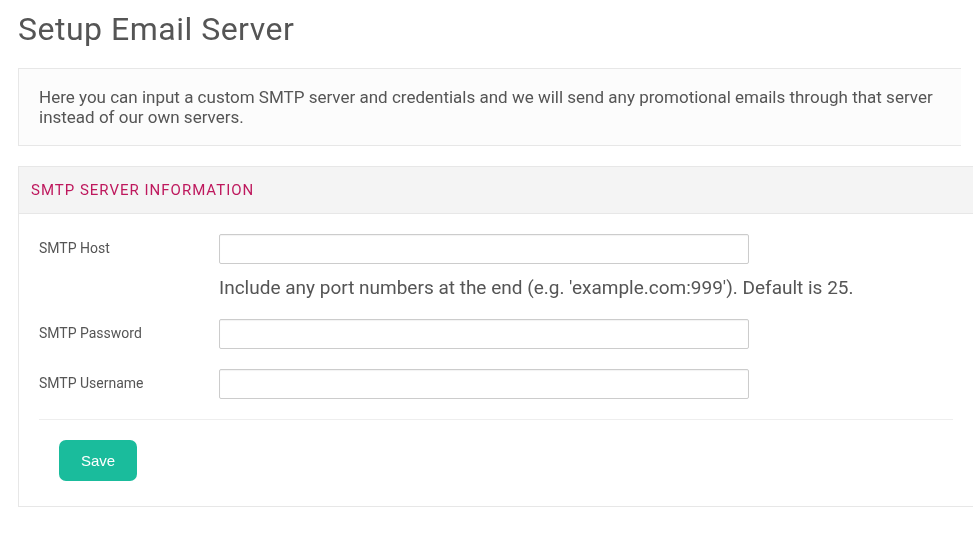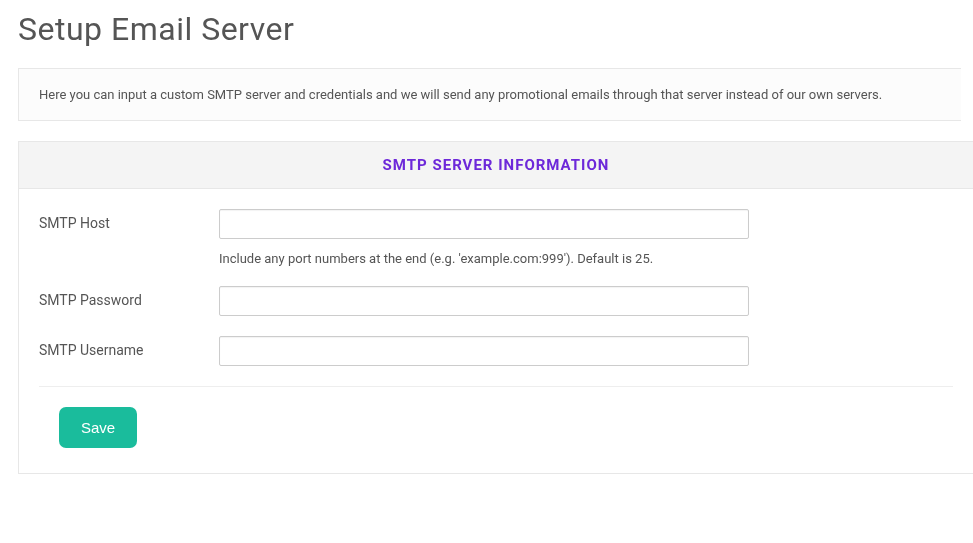--- a/index.html
+++ b/index.html
@@ -21,38 +21,37 @@
       color: #555;
       padding: 10px 18px 20px 18px;
       letter-spacing: 0.5px;
     }
     .info-box {
       margin: 0 12px 20px 18px;
       border: 1px solid #e7e7e7;
       border-right: none;
       background: #fcfcfc;
       padding: 18px 20px;
-      font-size: 13px;
+      font-size: 17px;
       color: #555;
     }
     .panel {
       margin: 0 0 0 18px;
       border: 1px solid #e7e7e7;
       border-right: none;
       background: #fff;
     }
     .panel-header {
       background: #f4f4f4;
       border-bottom: 1px solid #e7e7e7;
       padding: 14px 12px;
       font-size: 15px;
-      font-weight: 700;
+      font-weight: 400;
       letter-spacing: 1px;
-      color: #6d28d9;
-      text-align: center;
+      color: #be185d;
     }
     .panel-body {
       padding: 20px 20px 25px 20px;
     }
     .form-row {
       display: flex;
       align-items: flex-start;
       margin-bottom: 20px;
     }
     .form-row:last-of-type {
@@ -75,21 +74,21 @@
       padding: 4px 8px;
       border: 1px solid #ccc;
       border-radius: 2px;
       font-size: 13px;
       background: #fff;
       color: #333;
       box-shadow: inset 0 1px 1px rgba(0,0,0,0.05);
     }
     .help-text {
       margin-top: 12px;
-      font-size: 13px;
+      font-size: 19px;
       color: #555;
     }
     .divider {
       border: none;
       border-top: 1px solid #eee;
       margin: 20px 0 20px 0;
     }
     .button-row {
       padding-left: 20px;
     }

